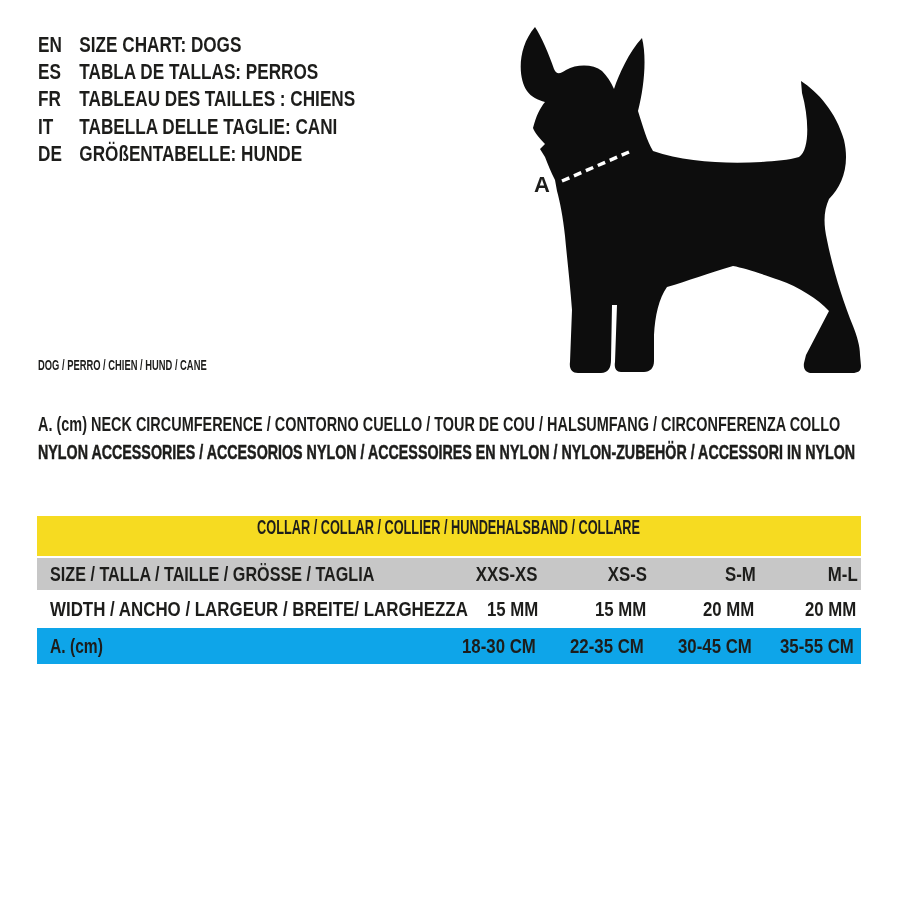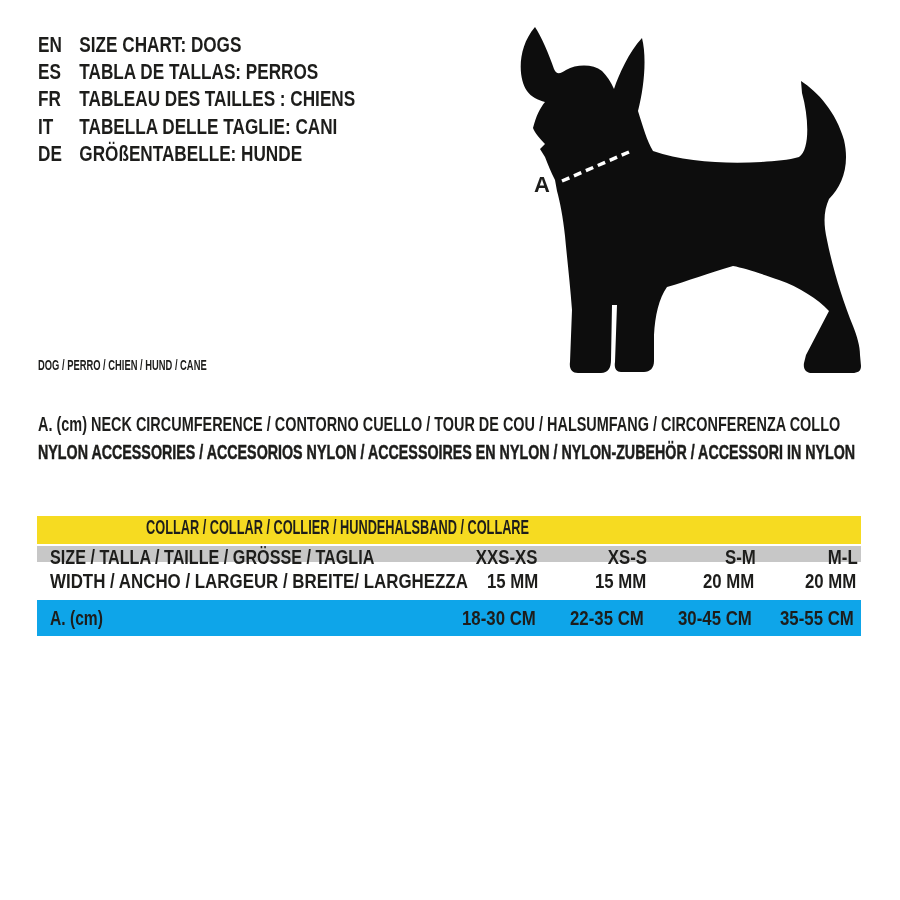--- a/index.html
+++ b/index.html
@@ -19,25 +19,25 @@
   .lang-row{height:27.2px}
   .lang .code{display:inline-block;width:53px}
 
   
   .caption{left:38px;top:357px;font-size:14px;font-weight:700}
   .note1{left:38px;top:412px;font-size:21px;font-weight:700}
   .note2{left:38px;top:440px;font-size:21px;font-weight:700;-webkit-text-stroke:0.5px #1d1d1b}
 
   
   .sizetable{left:37px;top:516px;width:824px;font-weight:700}
-  .thead{height:28px;line-height:22px;background:#f6db21;font-size:20px;margin-bottom:2px}
+  .thead{height:40px;line-height:22px;background:#f6db21;text-align:center;font-size:20px;margin-bottom:2px}
   .trow{display:grid;grid-template-columns:398px 108px 108px 108px 102px;align-items:center;font-size:20px}
   .trow .lab{padding-left:13px;overflow:visible}
   .trow .val{text-align:right}
-  .r1{height:16px;background:#c7c7c7}
+  .r1{height:32px;background:#c7c7c7}
   .r2{height:38px;background:#ffffff}
   .r3{height:36px;background:#0ea5e9}
 
   svg{display:block}
 </style>
 </head>
 <body>
 
 <div class="abs lang">
   <div class="lang-row">

